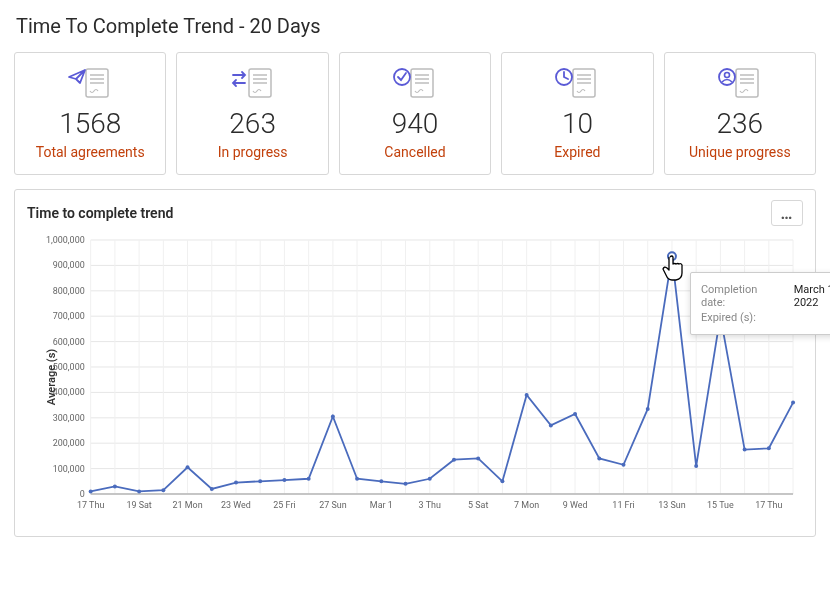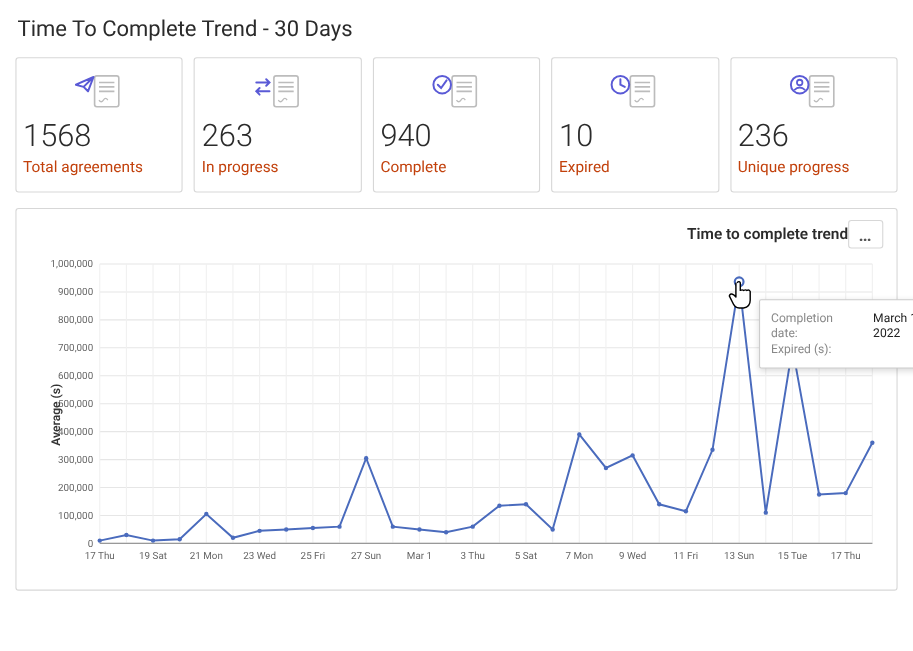--- a/index.html
+++ b/index.html
@@ -20,21 +20,21 @@
   .cards {
     display: flex;
     gap: 10px;
     margin-bottom: 14px;
   }
   .card {
     flex: 1;
     border: 1px solid #d7d7d7;
     border-radius: 3px;
     padding: 10px 6px 14px;
-    text-align: left;
+    text-align: center;
     min-width: 0;
   }
   .card-icon {
     height: 40px;
     display: flex;
     align-items: center;
     justify-content: center;
     margin-bottom: 4px;
   }
   .card-value {
@@ -48,21 +48,21 @@
     color: #c2410c;
   }
   .chart-panel {
     border: 1px solid #d7d7d7;
     border-radius: 3px;
     padding: 10px 12px 14px;
     position: relative;
   }
   .chart-header {
     display: flex;
-    justify-content: flex-end;
+    justify-content: space-between;
     align-items: center;
     margin-bottom: 6px;
   }
   .chart-title {
     font-size: 14px;
     font-weight: 600;
     color: #2b2b2b;
   }
   .more-btn {
     border: 1px solid #d7d7d7;
@@ -111,21 +111,21 @@
   .cursor-hand {
     position: absolute;
     z-index: 11;
     pointer-events: none;
   }
   svg text { font-family: inherit; }
 </style>
 </head>
 <body>
 
-<h1 class="page-title">Time To Complete Trend - 30 Days</h1>
+<h1 class="page-title">Time To Complete Trend - 20 Days</h1>
 
 <div class="cards">
   <div class="card">
     <div class="card-icon">
       <svg width="48" height="36" viewBox="0 0 48 36">
         <rect x="20" y="4" width="22" height="28" rx="2" fill="none" stroke="#bcbcbc" stroke-width="1.5"></rect>
         <line x1="24" y1="10" x2="38" y2="10" stroke="#bcbcbc" stroke-width="1.5"></line>
         <line x1="24" y1="14" x2="38" y2="14" stroke="#bcbcbc" stroke-width="1.5"></line>
         <line x1="24" y1="18" x2="38" y2="18" stroke="#bcbcbc" stroke-width="1.5"></line>
         <path d="M24 26 q2 3 4 0 q2 -3 4 0" fill="none" stroke="#bcbcbc" stroke-width="1.2"></path>
@@ -158,21 +158,21 @@
         <rect x="20" y="4" width="22" height="28" rx="2" fill="none" stroke="#bcbcbc" stroke-width="1.5"></rect>
         <line x1="24" y1="10" x2="38" y2="10" stroke="#bcbcbc" stroke-width="1.5"></line>
         <line x1="24" y1="14" x2="38" y2="14" stroke="#bcbcbc" stroke-width="1.5"></line>
         <line x1="24" y1="18" x2="38" y2="18" stroke="#bcbcbc" stroke-width="1.5"></line>
         <path d="M24 26 q2 3 4 0 q2 -3 4 0" fill="none" stroke="#bcbcbc" stroke-width="1.2"></path>
         <circle cx="11" cy="12" r="8" fill="none" stroke="#5a5ad6" stroke-width="1.8"></circle>
         <path d="M7 12 L10 15 L15 8" fill="none" stroke="#5a5ad6" stroke-width="1.8" stroke-linecap="round"></path>
       </svg>
     </div>
     <div class="card-value">940</div>
-    <div class="card-label">Complete</div>
+    <div class="card-label">Cancelled</div>
   </div>
 
   <div class="card">
     <div class="card-icon">
       <svg width="48" height="36" viewBox="0 0 48 36">
         <rect x="20" y="4" width="22" height="28" rx="2" fill="none" stroke="#bcbcbc" stroke-width="1.5"></rect>
         <line x1="24" y1="10" x2="38" y2="10" stroke="#bcbcbc" stroke-width="1.5"></line>
         <line x1="24" y1="14" x2="38" y2="14" stroke="#bcbcbc" stroke-width="1.5"></line>
         <line x1="24" y1="18" x2="38" y2="18" stroke="#bcbcbc" stroke-width="1.5"></line>
         <path d="M24 26 q2 3 4 0 q2 -3 4 0" fill="none" stroke="#bcbcbc" stroke-width="1.2"></path>

